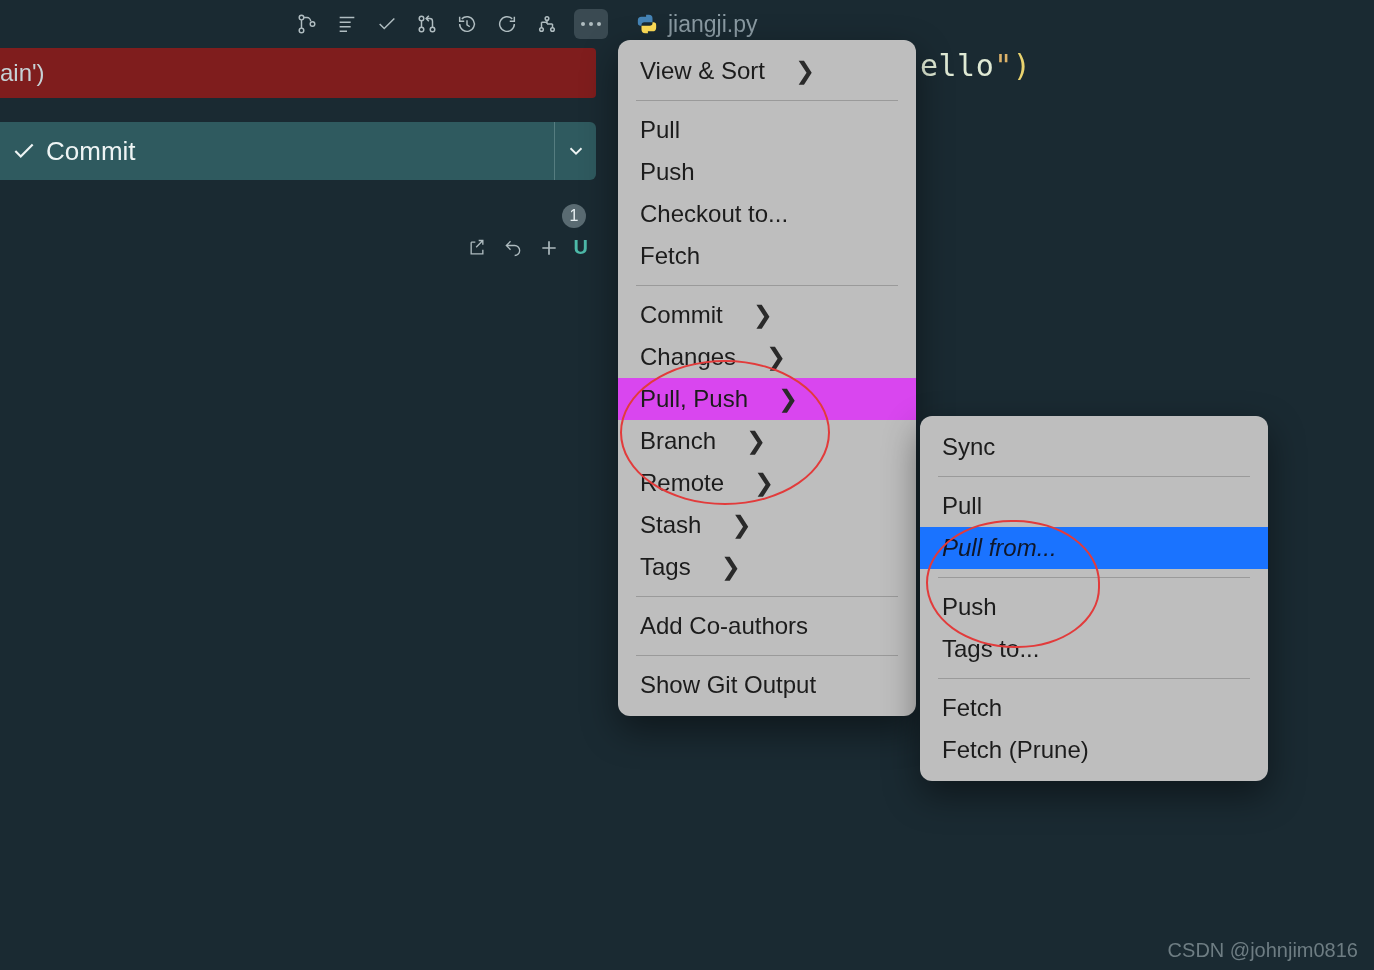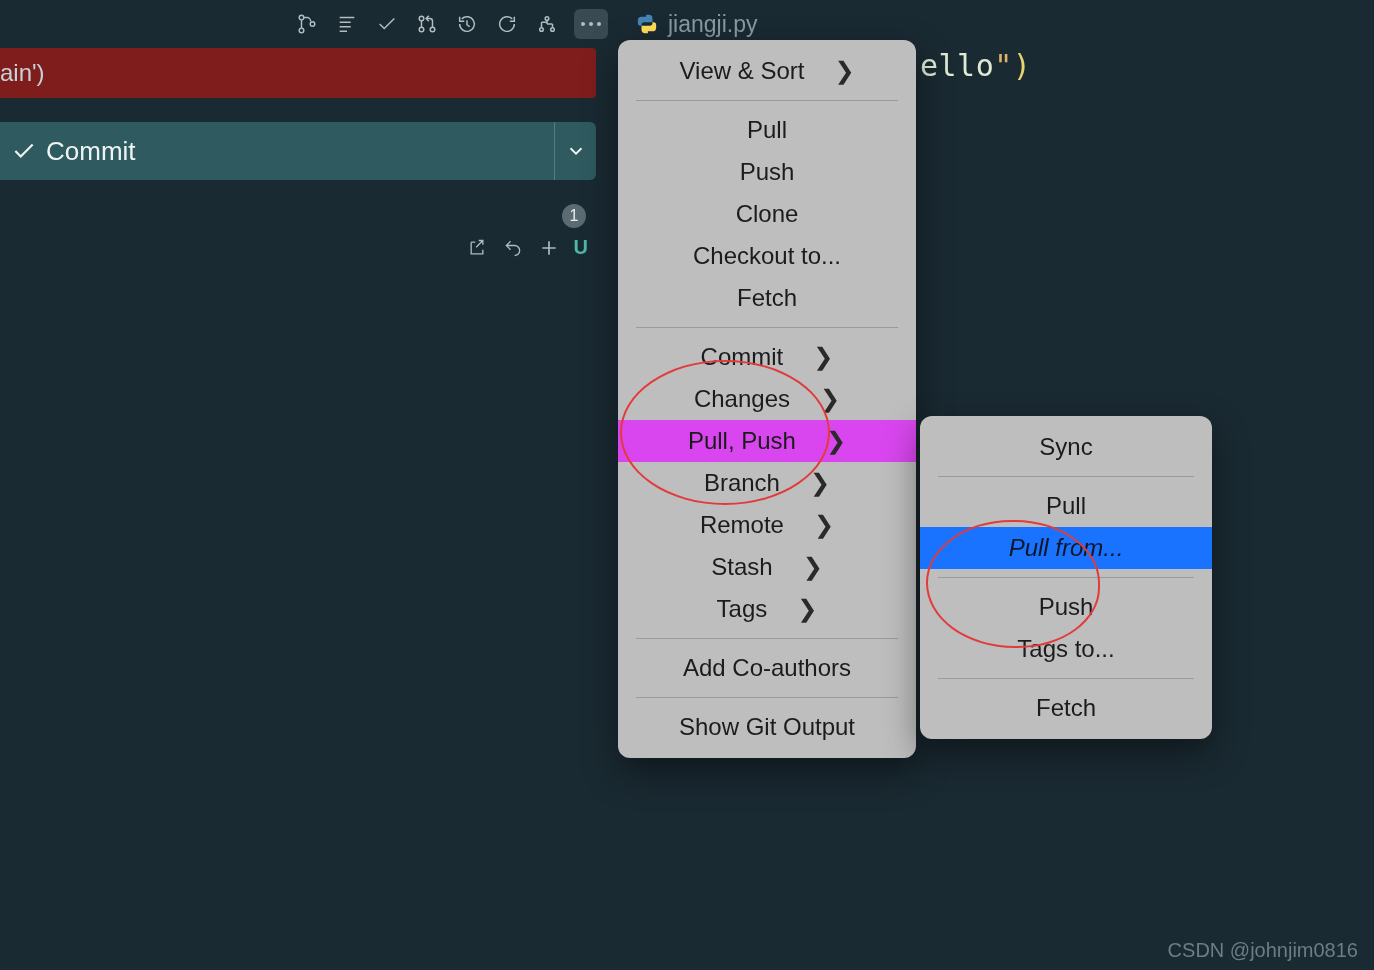--- a/index.html
+++ b/index.html
@@ -165,21 +165,21 @@
     border-radius: 12px;
     box-shadow: 0 14px 36px rgba(0,0,0,0.45);
     padding: 10px 0;
     color:#1c1c1c;
   }
   .menu .item {
     padding: 6px 22px;
     font-size: 24px;
     display:flex;
     align-items:center;
-    justify-content:center;
+    justify-content:flex-start;
     cursor:pointer;
     height: 42px;
     white-space: nowrap;
   }
   .menu .item .arrow {
     margin-left: 30px;
     color:#2a2a2a;
   }
   .menu .item.hovered { background: #d946ef; }
   .menu .item.highlight { background: #1a73ff; color:#0f172a;font-style:italic; }
@@ -188,21 +188,21 @@
     margin: 8px 18px;
   }
   .menu1 {
     top: 40px;
     left: 618px;
     width: 298px;
   }
   .menu2 {
     top: 416px;
     left: 920px;
-    width: 292px;
+    width: 348px;
   }
 
   
   .annotation {
     position:absolute;
     border:2px solid #e23b3b;
     border-radius: 50%;
     pointer-events:none;
   }
   .a1 { top: 360px; left: 620px; width: 210px; height: 145px; }
@@ -333,23 +333,20 @@
       <span class="arrow">❯</span>
     </div>
   <hr>
   <div class="item">
       <span>Pull</span>
     </div>
   <div class="item">
       <span>Push</span>
     </div>
   <div class="item">
-      <span>Clone</span>
-    </div>
-  <div class="item">
       <span>Checkout to...</span>
     </div>
   <div class="item">
       <span>Fetch</span>
     </div>
   <hr>
   <div class="item">
       <span>Commit</span>
       <span class="arrow">❯</span>
     </div>
@@ -402,18 +399,21 @@
   <div class="item">
       <span>Push</span>
     </div>
   <div class="item">
       <span>Tags to...</span>
     </div>
   <hr>
   <div class="item">
       <span>Fetch</span>
     </div>
+  <div class="item">
+      <span>Fetch (Prune)</span>
+    </div>
 </div>
 
 <div class="annotation a1"></div>
 <div class="annotation a2"></div>
 
 <div class="watermark">CSDN @johnjim0816</div>
 
 </body></html>

